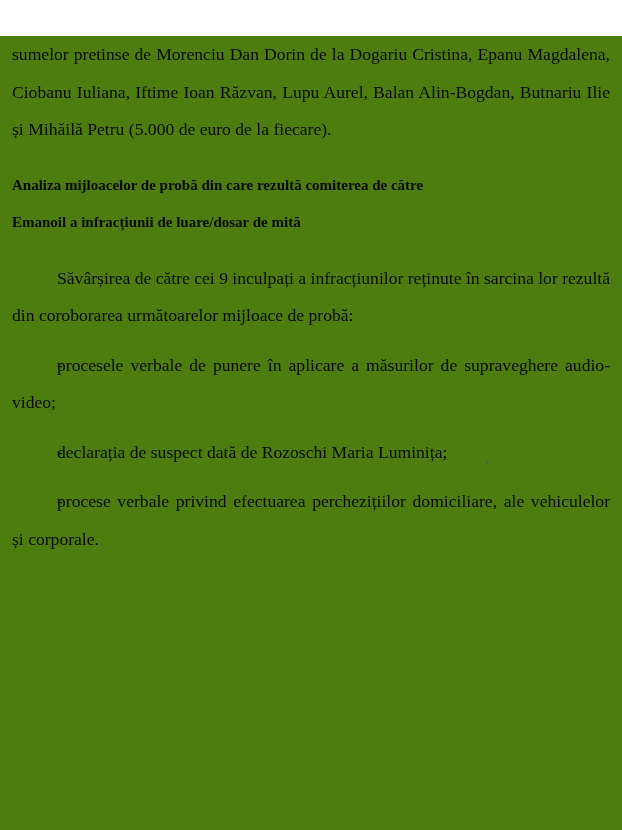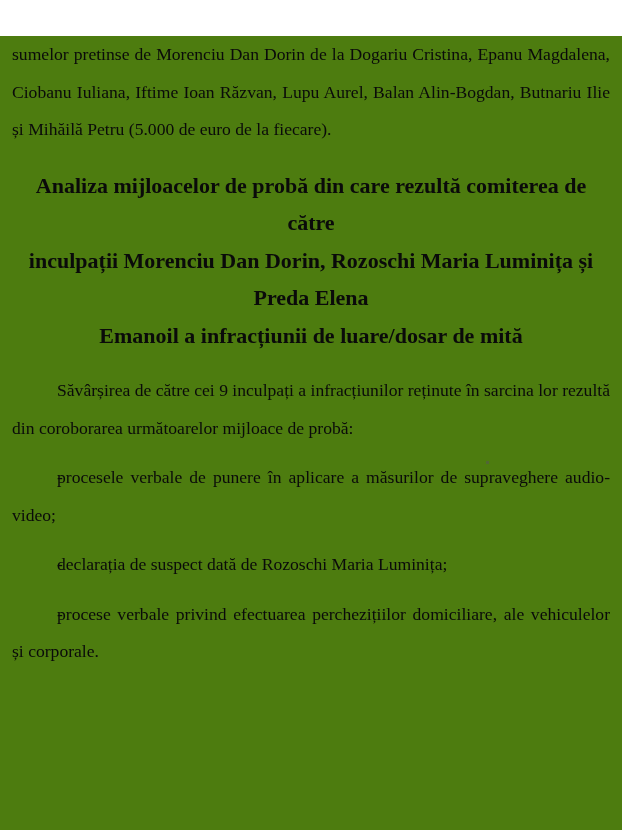--- a/index.html
+++ b/index.html
@@ -31,24 +31,23 @@
     margin: 0;
     hyphens: none;
   }
   .indent {
     text-indent: 45px;
   }
   .gap-before {
     margin-top: 18px;
   }
   .heading {
-    font-size: 22px;
+    font-size: 15px;
     line-height: 37.5px;
     font-weight: bold;
-    text-align: center;
     margin: 18px 0 0 0;
   }
   .heading .hline {
     display: block;
   }
   .list-item {
     font-size: 17.6px;
     line-height: 37.5px;
     text-align: justify;
     text-justify: inter-word;
@@ -76,21 +75,20 @@
 </head>
 <body>
 
 <div class="page">
 
   <p class="para">sumelor  pretinse de Morenciu Dan Dorin de la Dogariu Cristina, Epanu Magdalena, Ciobanu Iuliana, Iftime Ioan Răzvan, Lupu Aurel, Balan Alin-Bogdan, Butnariu Ilie și Mihăilă Petru (5.000 de euro de la fiecare).</p>
 
 
   <div class="heading">
     <span class="hline">Analiza mijloacelor de probă din care rezultă comiterea de către</span>
-    <span class="hline">inculpații  Morenciu Dan Dorin, Rozoschi Maria Luminița și Preda Elena</span>
     <span class="hline">Emanoil a infracțiunii de luare/dosar de mită</span>
   </div>
 
   <p class="para indent gap-before">Săvârșirea de către cei 9 inculpați a infracțiunilor reținute în sarcina lor rezultă din coroborarea următoarelor mijloace de probă:</p>
 
 
   <p class="list-item li-gap">
     <span class="marker">-</span><span>procesele verbale de punere în aplicare a măsurilor de supraveghere audio-video;</span>
   </p>
 

